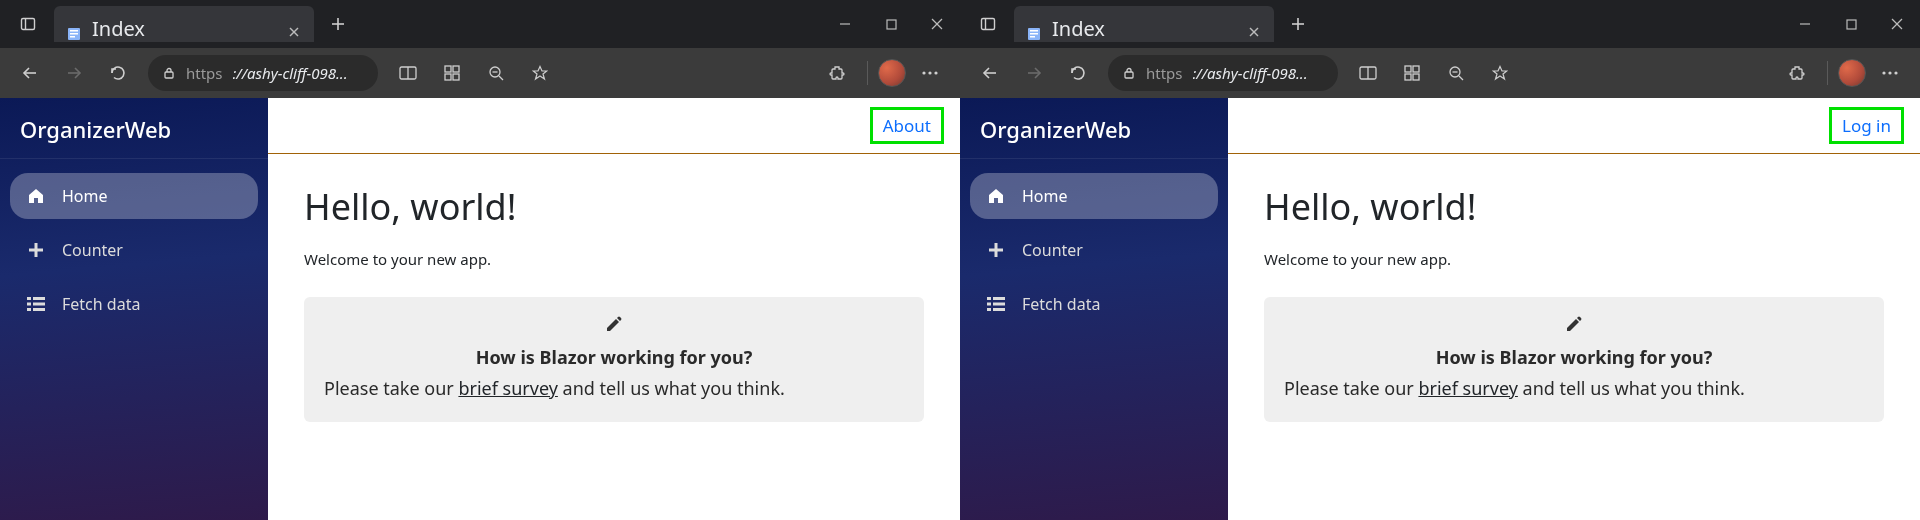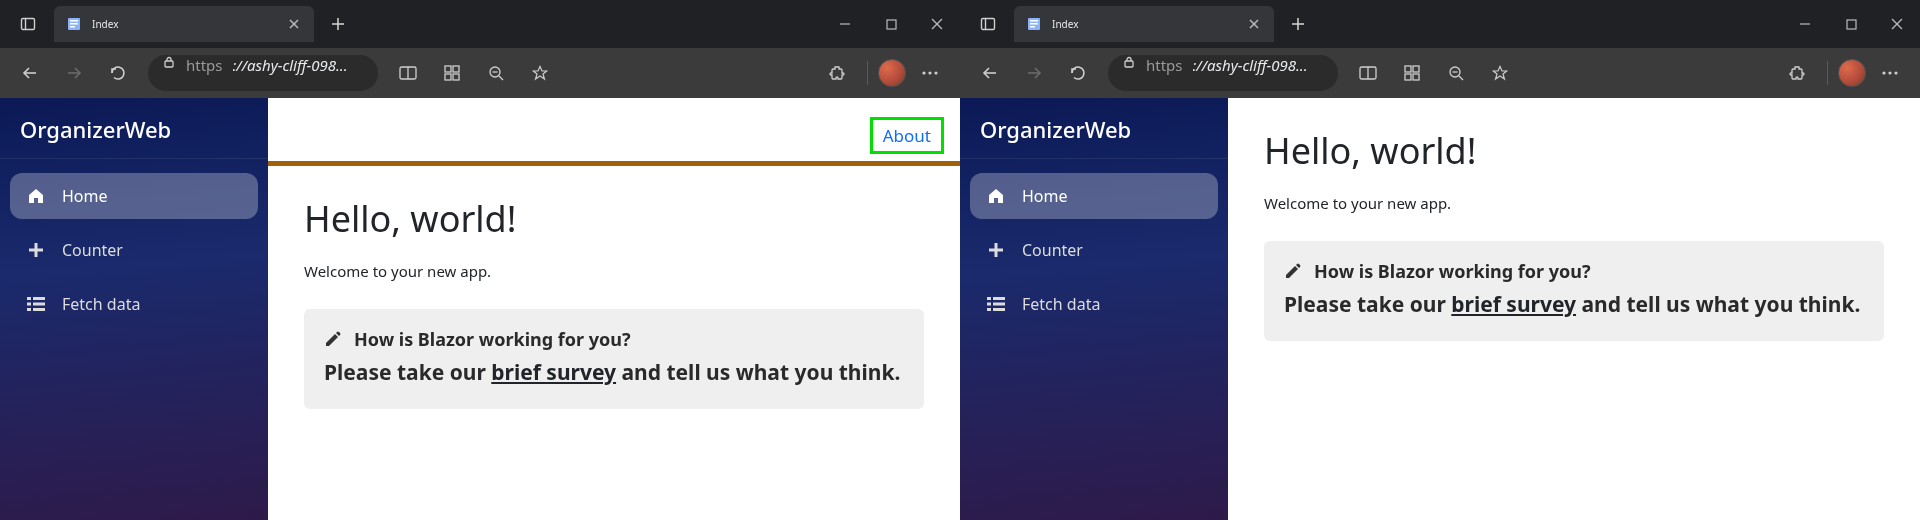--- a/index.html
+++ b/index.html
@@ -26,29 +26,29 @@
     align-items: center;
     padding-left: 10px;
     color: #e8eaed;
   }
   .titlebar .tab-btn {
     width: 36px; height: 36px;
     display:flex;align-items:center;justify-content:center;
     color:#cfcfcf;
   }
   .tab {
-    display:flex;align-items:center;gap:10px;
+    display:flex;align-items:flex-end;gap:10px;
     background:#35363a;
     height: 36px;
     padding: 0 10px 0 12px;
     border-radius: 6px 6px 0 0;
     margin-left: 8px;
     min-width: 260px;
     color:#e8eaed;
-    font-size:10px;
+    font-size:20px;
   }
   .tab .favicon {width:16px;height:16px;display:flex;align-items:center;justify-content:center;color:#9ab;}
   .tab .label {flex:1; white-space:nowrap; overflow:hidden; text-overflow:ellipsis;}
   .tab .close {width:20px;height:20px;display:flex;align-items:center;justify-content:center;color:#bbb;}
   .newtab {
     width:32px;height:32px;display:flex;align-items:center;justify-content:center;color:#cfcfcf;margin-left:8px;font-size:18px;
   }
   .wincontrols {
     margin-left:auto; display:flex;
   }
@@ -68,21 +68,21 @@
   .tb-btn {
     width:40px;height:40px;display:flex;align-items:center;justify-content:center;color:#cfcfcf;border-radius:4px;
   }
   .tb-btn.dim { color:#6b6b6b; }
   .addr {
     flex: 0 0 auto;
     width: 230px;
     height:36px;
     background:#2b2b2b;
     border-radius:18px;
-    display:flex;
+    display:flex;align-items:center;
     padding:0 14px;
     gap:10px;
     color:#cfcfcf;
     font-size:15px;
     margin: 0 6px;
   }
   .addr .lock {color:#cfcfcf;}
   .addr .proto {color:#9a9a9a;}
   .addr .url {color:#e8eaed; white-space:nowrap; overflow:hidden; text-overflow:ellipsis;font-style:italic;}
   .tb-spacer {flex:1;}
@@ -111,40 +111,39 @@
     font-weight:500;
     border-bottom: 1px solid rgba(255,255,255,0.08);
   }
   .nav {
     padding: 14px 10px;
     display:flex;flex-direction:column;gap:8px;
   }
   .nav-item {
     display:flex;align-items:center;gap:16px;
     padding: 12px 16px;
-    border-radius:12px;
+    border-radius:18px;
     color:#dcdcdc;
     font-size:16px;
   }
   .nav-item.active {
     background: rgba(255,255,255,0.28);
     color:#fff;
   }
   .nav-item .ico {width:20px;height:20px;display:flex;align-items:center;justify-content:center;}
   .content {
     flex:1;
     display:flex;flex-direction:column;
     background:#fff;
   }
   .topbar {
     height:56px;
-    border-bottom:5px solid #a16207;
+    border-bottom:1px solid #a16207;
     display:flex;align-items:center;justify-content:flex-end;
     padding: 0 16px;
-    margin-top: 12px;
   }
   .highlight-box {
     border:3px solid #00e000;
     padding: 4px 10px;
   }
   .highlight-box a {
     color:#0d6efd; text-decoration:none; font-size:17px;
   }
   .main {
     padding: 28px 36px;
@@ -158,23 +157,23 @@
   .main p.sub {
     font-size:15px;color:#212529;margin-bottom:28px;
   }
   .card {
     background:#efefef;
     border-radius:6px;
     padding: 18px 20px 20px;
     color:#2a2a2a;
   }
   .card .card-head {
-    display:flex;align-items:center;gap:12px;font-weight:700;font-size:18px;margin-bottom:6px;
-  }
-  .card .card-body {font-size:21px;line-height:1.5;font-weight:bold;}
+    display:flex;align-items:center;gap:12px;font-weight:700;font-size:18px;margin-bottom:6px;flex-direction:column;
+  }
+  .card .card-body {font-size:18px;line-height:1.5;}
   .card .card-body .link {text-decoration:underline;color:#212529;}
   svg { display:block; }
 </style>
 </head>
 <body>
 
 <div class="window">
   <div class="titlebar">
     <div class="tab-btn">
       <svg width="16" height="16" viewBox="0 0 16 16" fill="none" stroke="currentColor" stroke-width="1.4">
@@ -514,20 +513,25 @@
                 <rect x="6" y="5.5" width="12" height="3"></rect>
                 <rect x="0" y="11" width="4" height="3"></rect>
                 <rect x="6" y="11" width="12" height="3"></rect>
               </svg>
             </span>
           <span>Fetch data</span>
         </div>
       </div>
     </div>
     <div class="content">
+      <div class="topbar">
+        <div class="highlight-box">
+          <a href="#">Log in</a>
+        </div>
+      </div>
       <div class="main">
         <h1>Hello, world!</h1>
         <p class="sub">Welcome to your new app.</p>
         <div class="card">
           <div class="card-head">
             <span>
                 <svg width="18" height="18" viewBox="0 0 18 18" fill="#333">
                   <path d="M2 13l9-9 3 3-9 9H2v-3z"></path>
                   <path d="M12 3l1-1a1.4 1.4 0 0 1 2 0l1 1a1.4 1.4 0 0 1 0 2l-1 1-3-3z"></path>
                 </svg>

